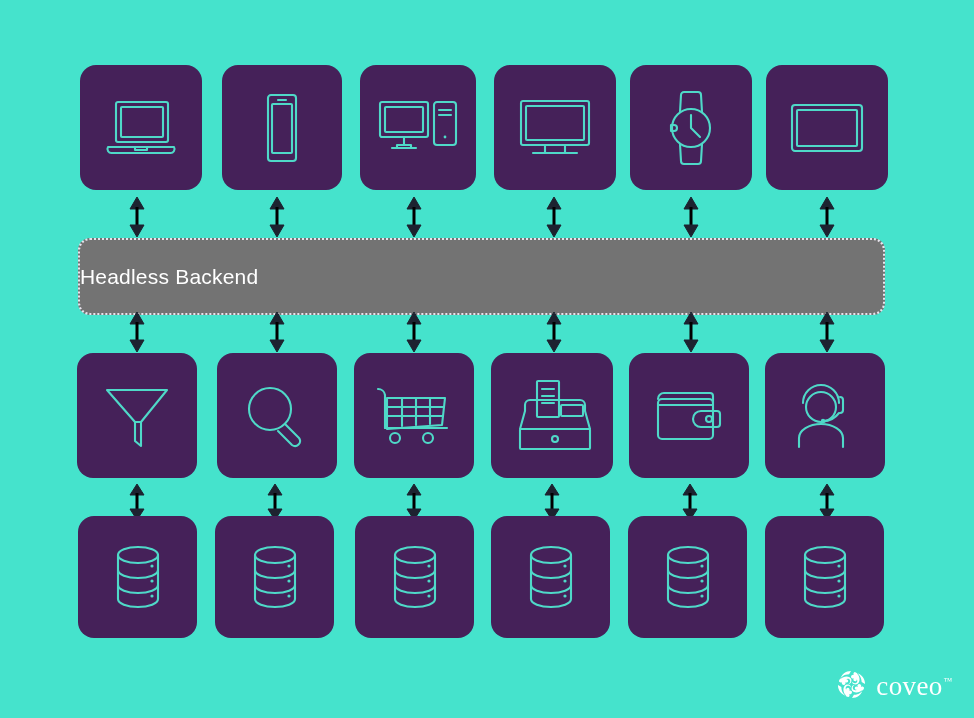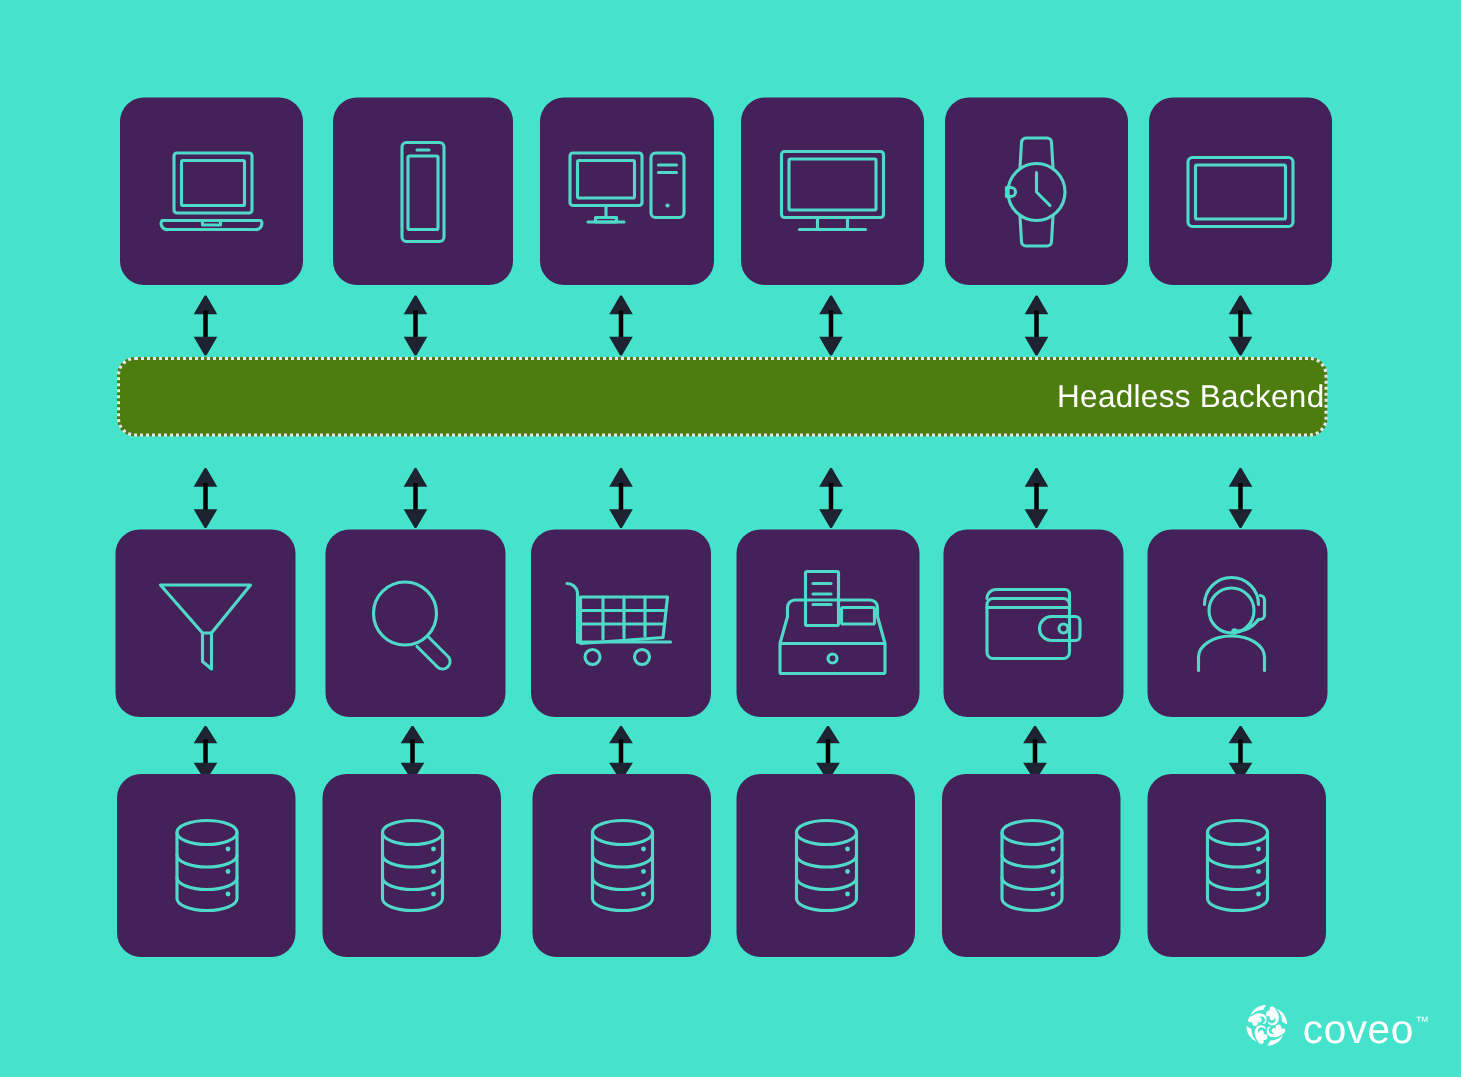--- a/index.html
+++ b/index.html
@@ -24,42 +24,42 @@
   .ico-f{fill:#4fd9c8;stroke:none;}
 
   
   .arrow{position:absolute;}
   .arrow svg{display:block;}
   .arrow path,.arrow line,.arrow polygon{fill:#1d2330;stroke:#1d2330;}
 
   
   #backend{
     position:absolute;
-    left:78px;top:238px;width:807px;height:53px;
-    background:#4d7c0f;
+    left:78px;top:238px;width:807px;height:77px;
+    background:#737373;
     border-radius:12px;
     border:2px dotted #e9e4ee;
     box-sizing:border-box;
-    display:flex;align-items:center;justify-content:flex-end;
+    display:flex;align-items:center;justify-content:flex-start;
   }
   #backend-label{
     color:#ffffff;
     font-size:21px;
     letter-spacing:.2px;
     font-family:"Liberation Sans", sans-serif;
   }
 
   
   #logo{
     position:absolute;right:22px;bottom:14px;
     display:flex;align-items:center;gap:9px;
   }
   #logo-word{
     color:#ffffff;font-size:27px;letter-spacing:.4px;
-    font-family:Liberation Sans, sans-serif;
+    font-family:Liberation Serif, serif;
     position:relative;
   }
   #logo-tm{
     color:#ffffff;font-size:9px;position:relative;top:-11px;left:1px;
   }
 </style>
 </head>
 <body>
 
 <div id="stage">

